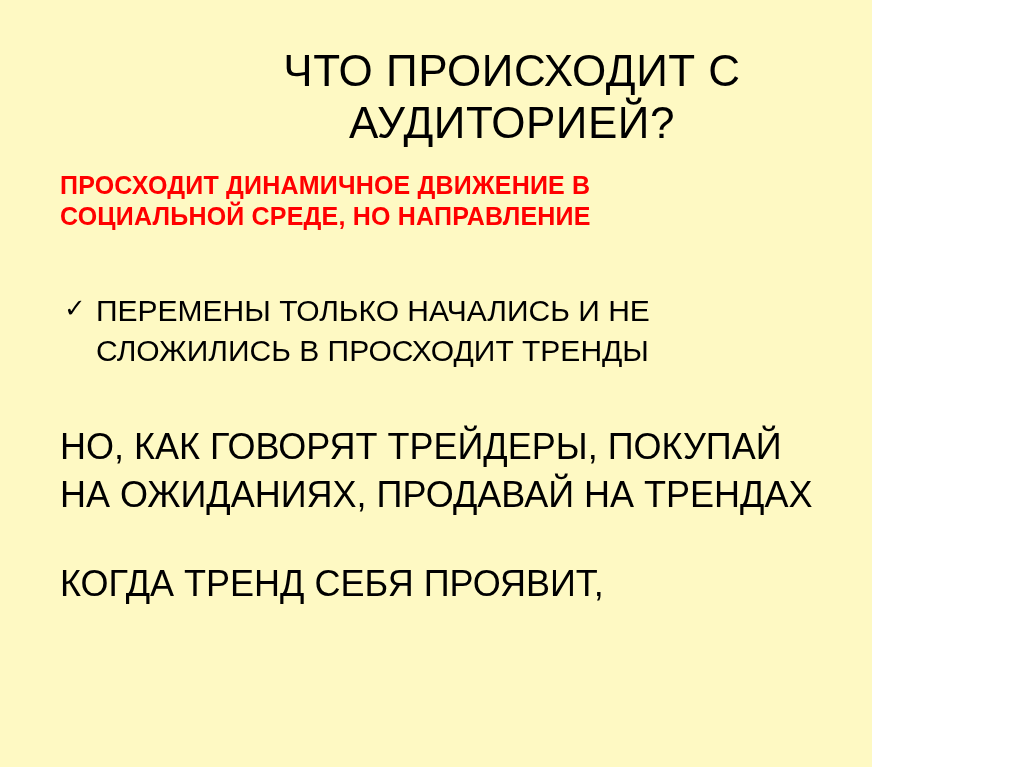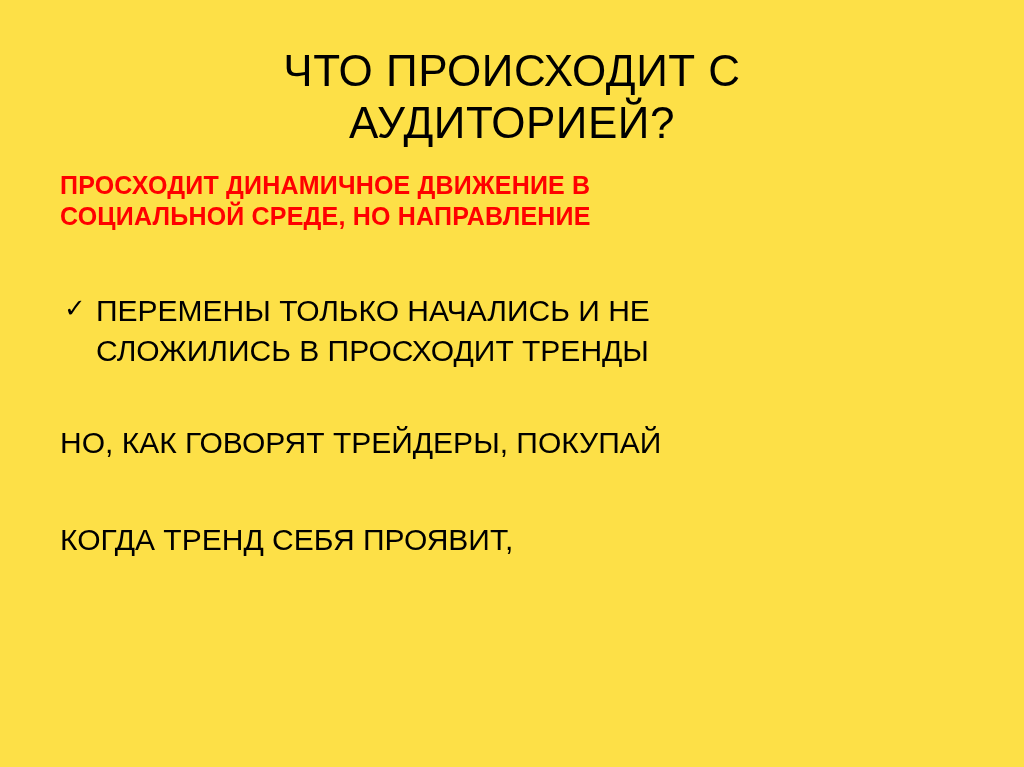--- a/index.html
+++ b/index.html
@@ -9,24 +9,24 @@
   body {
     width: 1024px;
     height: 767px;
     background: #ffffff;
     font-family: "Liberation Sans", sans-serif;
     color: #000000;
     overflow: hidden;
   }
   .slide {
     position: relative;
-    width: 1024px;
+    width: 872px;
     height: 767px;
     box-sizing: border-box;
-    background: #fde047;
+    background: #fef9c3;
   }
   .slide-title {
     position: absolute;
     top: 16px;
     left: 60px;
     width: 904px;
     text-align: center;
     font-size: 44px;
     line-height: 1.17;
     font-weight: normal;
@@ -57,26 +57,26 @@
   .bullet-mark {
     position: absolute;
     left: 4px;
     top: 2px;
     font-size: 26px;
     line-height: 1.2;
     color: #000000;
   }
   .plain-block {
     margin-top: 52px;
-    font-size: 30px;
+    font-size: 36px;
     line-height: 1.35;
     color: #000000;
   }
   .plain-block.second {
-    margin-top: 57px;
+    margin-top: 40px;
   }
   .line {
     display: block;
     white-space: pre;
   }
 </style>
 </head>
 <body>
 
 <div class="slide">
@@ -94,20 +94,21 @@
     </div>
 
     <div class="bullet-block">
       <span class="bullet-mark">✓</span>
       <span class="line">ПЕРЕМЕНЫ ТОЛЬКО НАЧАЛИСЬ И НЕ</span>
       <span class="line">СЛОЖИЛИСЬ В ПРОСХОДИТ ТРЕНДЫ</span>
     </div>
 
     <div class="plain-block">
       <span class="line">НО, КАК ГОВОРЯТ ТРЕЙДЕРЫ, ПОКУПАЙ</span>
+      <span class="line">НА ОЖИДАНИЯХ, ПРОДАВАЙ НА ТРЕНДАХ</span>
     </div>
 
     <div class="plain-block second">
       <span class="line">КОГДА ТРЕНД СЕБЯ ПРОЯВИТ,</span>
     </div>
 
   </div>
 </div>
 
 </body></html>

